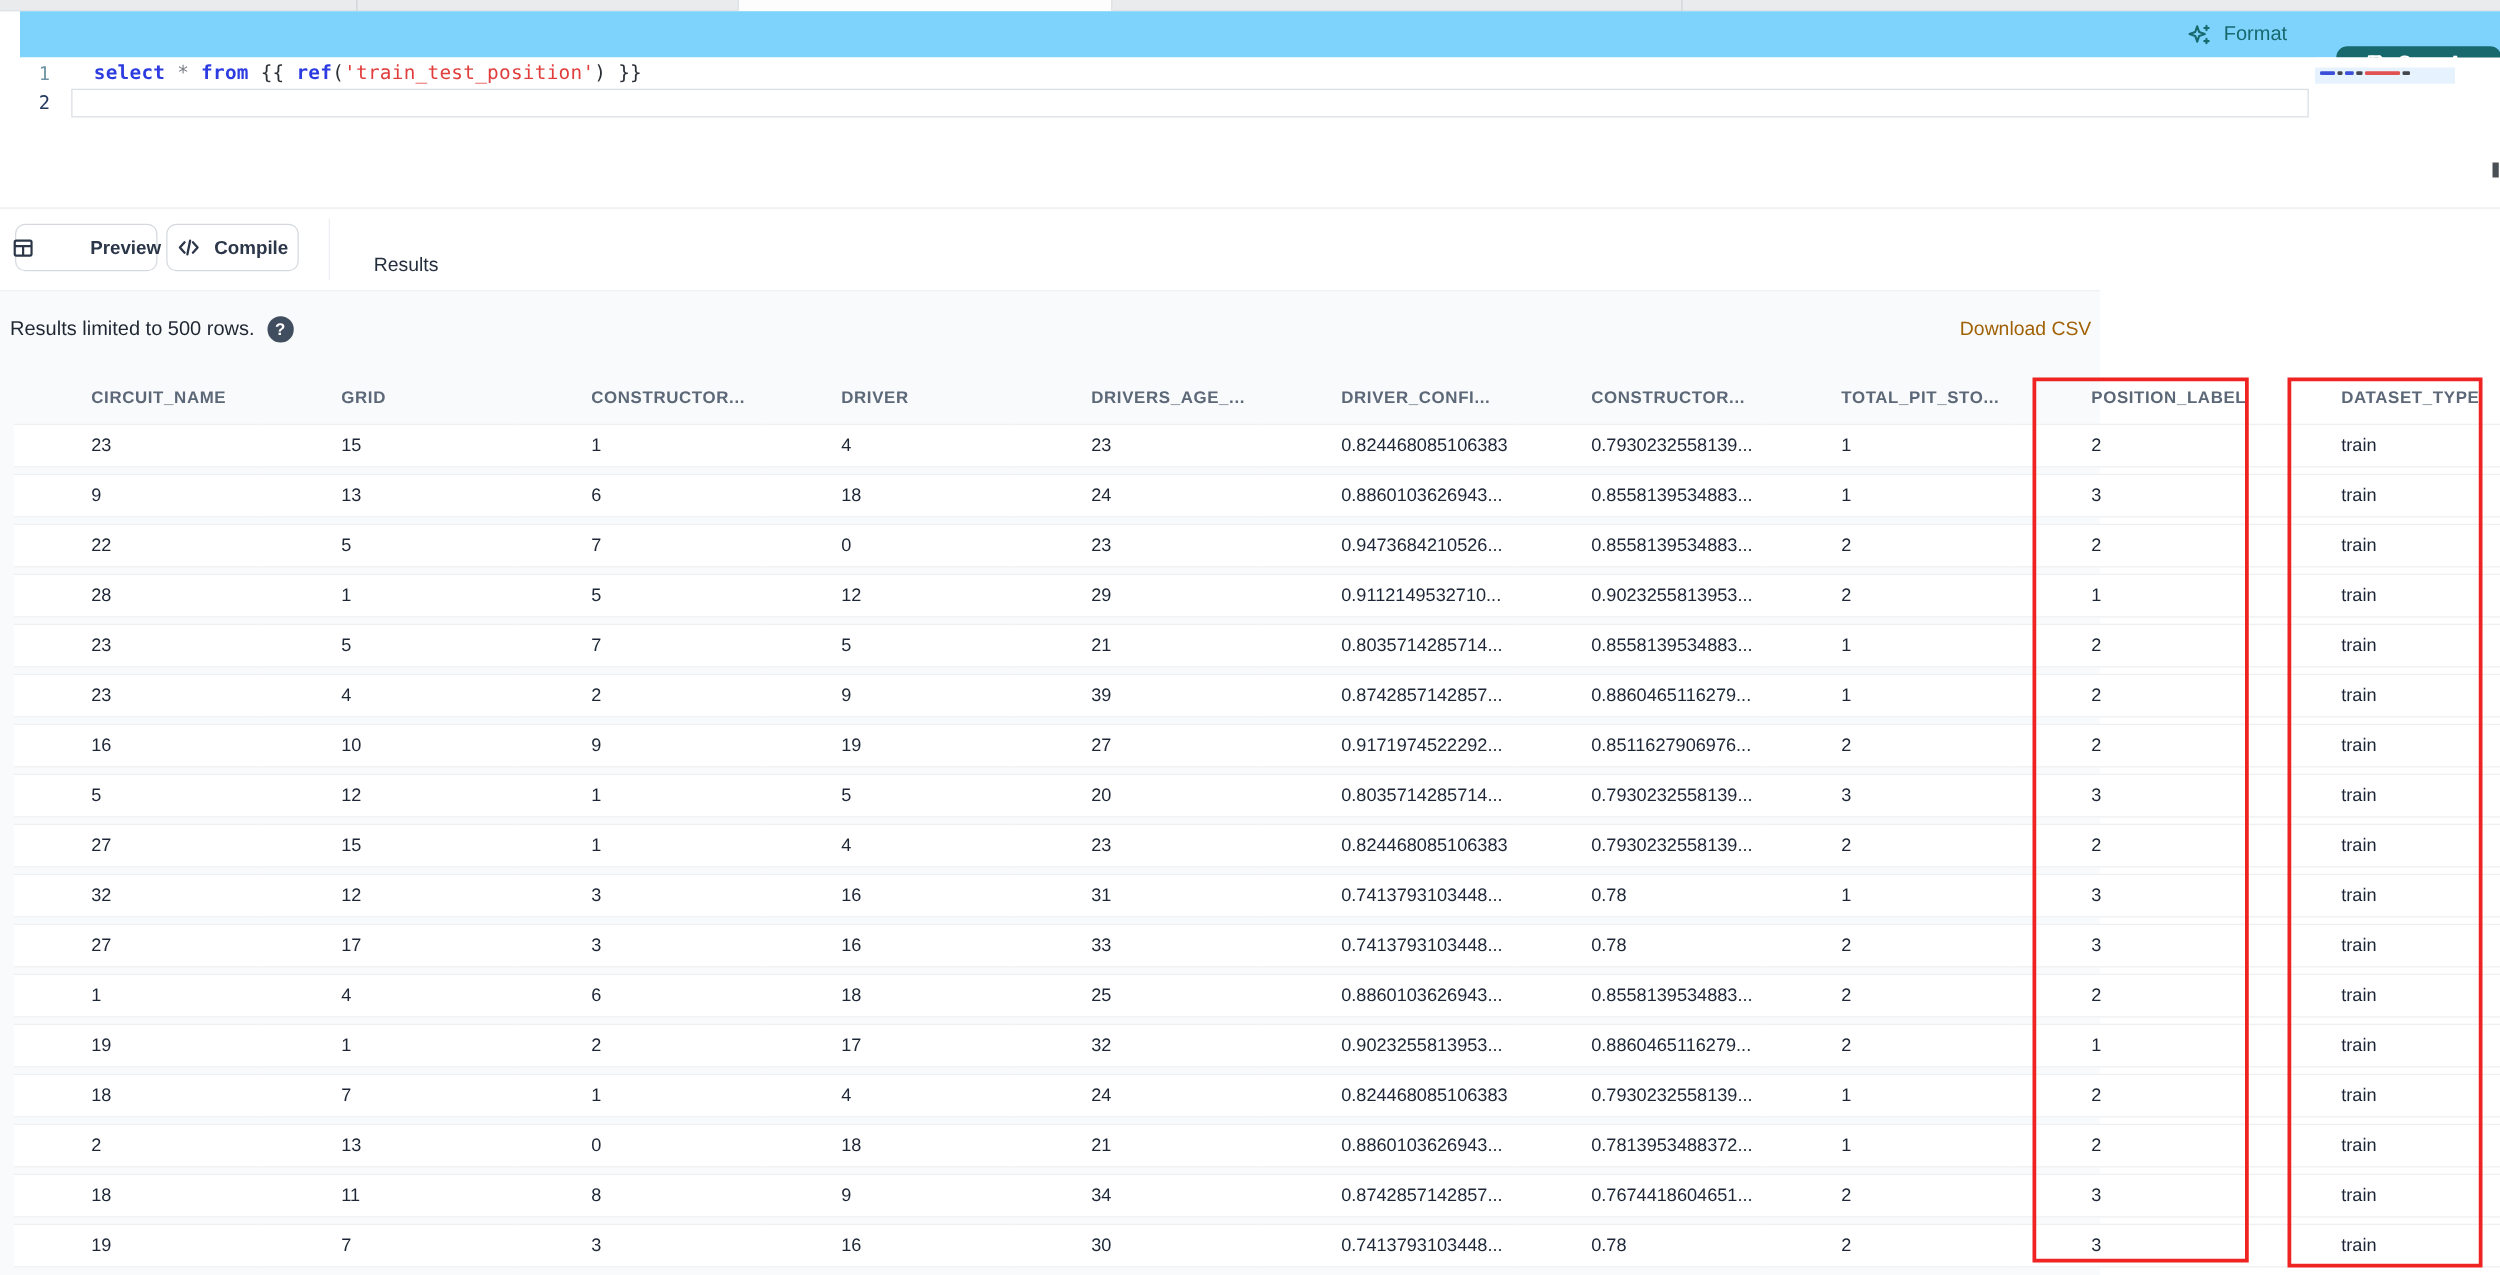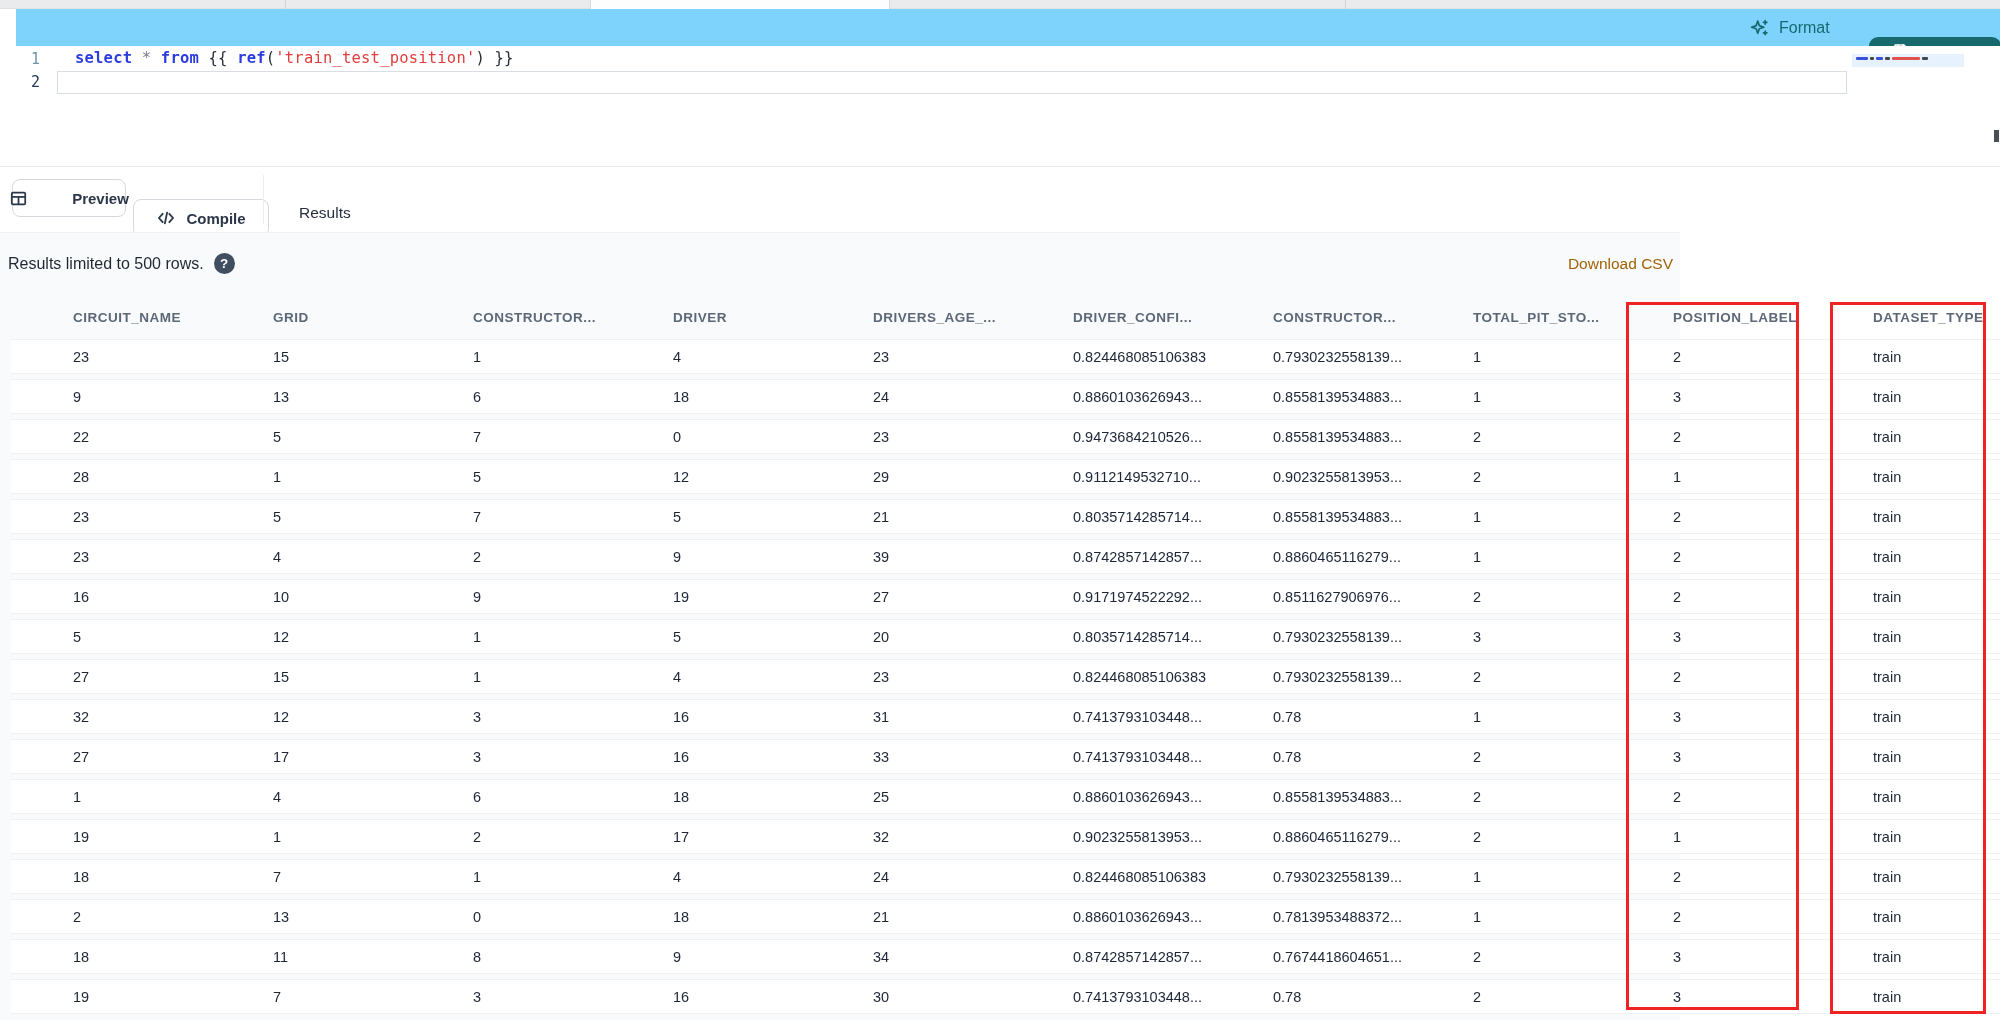--- a/index.html
+++ b/index.html
@@ -49,21 +49,21 @@
   .mini-scroll { position:absolute; left:1994px; top:84px; width:5px; height:12px; background:#4a4f55; }
 
   .editor-divider { position:absolute; top:166px; left:0; width:2000px; height:1px; background:#e5e7ea; }
 
   
   .action-bar { position:absolute; top:167px; left:0; width:2000px; height:65px; background:#fff; }
   .btn { position:absolute; top:12px; height:38px; background:#fff; border:1px solid #d5d9de;
     border-radius:8px; display:flex; align-items:center; justify-content:center; gap:10px;
     font-size:15px; font-weight:600; color:#2b3648; font-family:inherit; cursor:pointer; }
   .preview-btn { left:12px; width:114px;gap:44px; }
-  .compile-btn { left:133px; width:136px;margin-top:20px; }
+  .compile-btn { left:133px; width:106px; }
   .vert-div { position:absolute; left:263px; top:8px; width:1px; height:49px; background:#eceef1; }
   .tabs { position:absolute; left:282px; top:16px; height:60px; display:flex; }
   .tab { position:relative; height:60px; padding:0 17px; display:flex; align-items:center;
     font-size:15.5px; color:#3a4454; cursor:pointer; }
   .tab.active { color:#252e3d; }
   .tab.active .tab-underline { position:absolute; left:0; bottom:1px; width:100%; height:3px;
     background:#737d8a; }
 
   
   .results-section { position:absolute; top:232px; left:0; width:1680px; height:788px;

